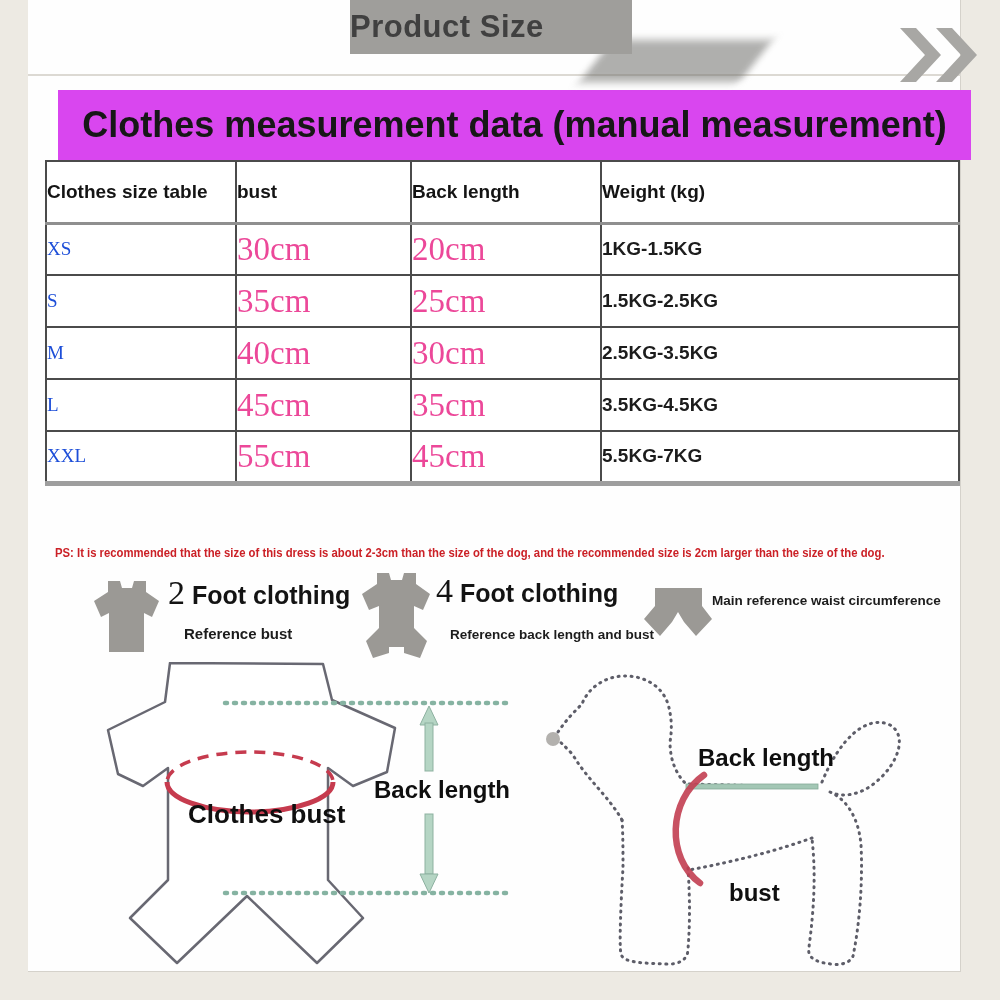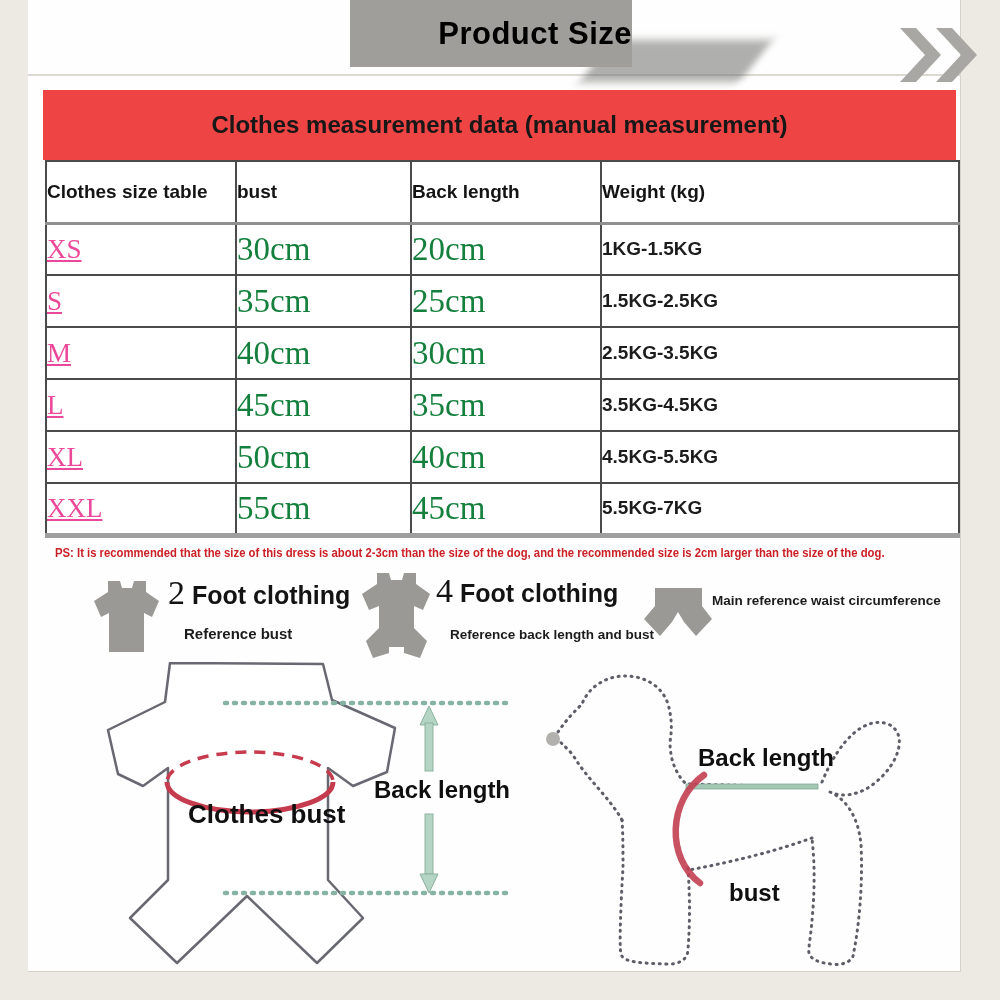--- a/index.html
+++ b/index.html
@@ -12,65 +12,65 @@
     overflow:hidden;
   }
   .sheet {
     position:absolute; left:28px; top:0; width:933px; height:972px;
     background:#fefefe;
     border-right:1px solid #d5d2cb;
     border-bottom:1px solid #d5d2cb;
   }
   
   .banner {
-    position:absolute; left:350px; top:0; width:282px; height:67px;
+    position:absolute; left:350px; top:0; width:282px; height:54px;
     background:#9f9e9b;
-    display:flex; align-items:center; justify-content:flex-end;
-    font-size:31px; font-weight:700; color:#000000; letter-spacing:.5px;
+    display:flex; align-items:center; justify-content:flex-start;
+    font-size:31px; font-weight:700; color:#404040; letter-spacing:.5px;
     z-index:3;
   }
   .banner-shadow {
     position:absolute; left:596px; top:40px; width:160px; height:42px;
     background:rgba(110,109,106,.55);
     transform:skewX(-38deg);
     filter:blur(4px);
     z-index:2;
   }
   .chevrons { position:absolute; left:898px; top:26px; z-index:3; }
   .top-rule {
     position:absolute; left:28px; top:74px; width:933px; height:2px;
     background:#dcd9d3; z-index:1;
   }
   
   .table-title {
-    position:absolute; left:43px; top:90px; width:913px; height:70px;
-    background:#ef4444;
+    position:absolute; left:58px; top:90px; width:913px; height:70px;
+    background:#d946ef;
     display:flex; align-items:center; justify-content:center;
-    font-size:24px; font-weight:700; color:#171717; white-space:nowrap;
+    font-size:36px; font-weight:700; color:#171717; white-space:nowrap;
   }
   table.size-table {
     position:absolute; left:45px; top:160px; width:913px;
     border-collapse:collapse;
     border:2px solid #4b4b4b;
     border-bottom:5px solid #9e9e9e;
     table-layout:fixed;
   }
   .size-table th, .size-table td {
     border:2px solid #4b4b4b;
     text-align:left; vertical-align:middle;
     background:#fff;
   }
   .size-table th { height:62px; font-size:19px; font-weight:700; color:#141414; border-bottom:3px solid #8f8f8f; }
   .size-table td { height:52px; }
   .col-size { width:190px; }
   .col-bust { width:175px; }
   .col-back { width:190px; }
   .col-weight { width:358px; }
-  td.serif-size { font-family:"Liberation Serif","DejaVu Serif",serif; font-size:27px; color:#ec4899;text-decoration:underline; }
-  td.serif-cm   { font-family:"Liberation Serif","DejaVu Serif",serif; font-size:33px; color:#15803d; }
+  td.serif-size { font-family:"Liberation Serif","DejaVu Serif",serif; font-size:19px; color:#1d4ed8; }
+  td.serif-cm   { font-family:"Liberation Serif","DejaVu Serif",serif; font-size:33px; color:#ec4899; }
   td.weight     { font-size:19px; font-weight:700; color:#1c1c1c; }
   
   .ps-note {
     position:absolute; left:55px; top:545px;
     font-size:13px; font-weight:700; color:#cb2026;
     white-space:nowrap;
     transform:scaleX(.87); transform-origin:0 50%;
   }
   
   .cat-icon { position:absolute; }
@@ -138,26 +138,20 @@
     <td class="serif-cm">30cm</td>
     <td class="weight">2.5KG-3.5KG</td>
   </tr>
   <tr>
     <td class="serif-size">L</td>
     <td class="serif-cm">45cm</td>
     <td class="serif-cm">35cm</td>
     <td class="weight">3.5KG-4.5KG</td>
   </tr>
   <tr>
-    <td class="serif-size">XL</td>
-    <td class="serif-cm">50cm</td>
-    <td class="serif-cm">40cm</td>
-    <td class="weight">4.5KG-5.5KG</td>
-  </tr>
-  <tr>
     <td class="serif-size">XXL</td>
     <td class="serif-cm">55cm</td>
     <td class="serif-cm">45cm</td>
     <td class="weight">5.5KG-7KG</td>
   </tr>
 </tbody>
   </table>
 
 <div class="ps-note">PS: It is recommended that the size of this dress is about 2-3cm than the size of the dog, and the recommended size is 2cm larger than the size of the dog.</div>
 

